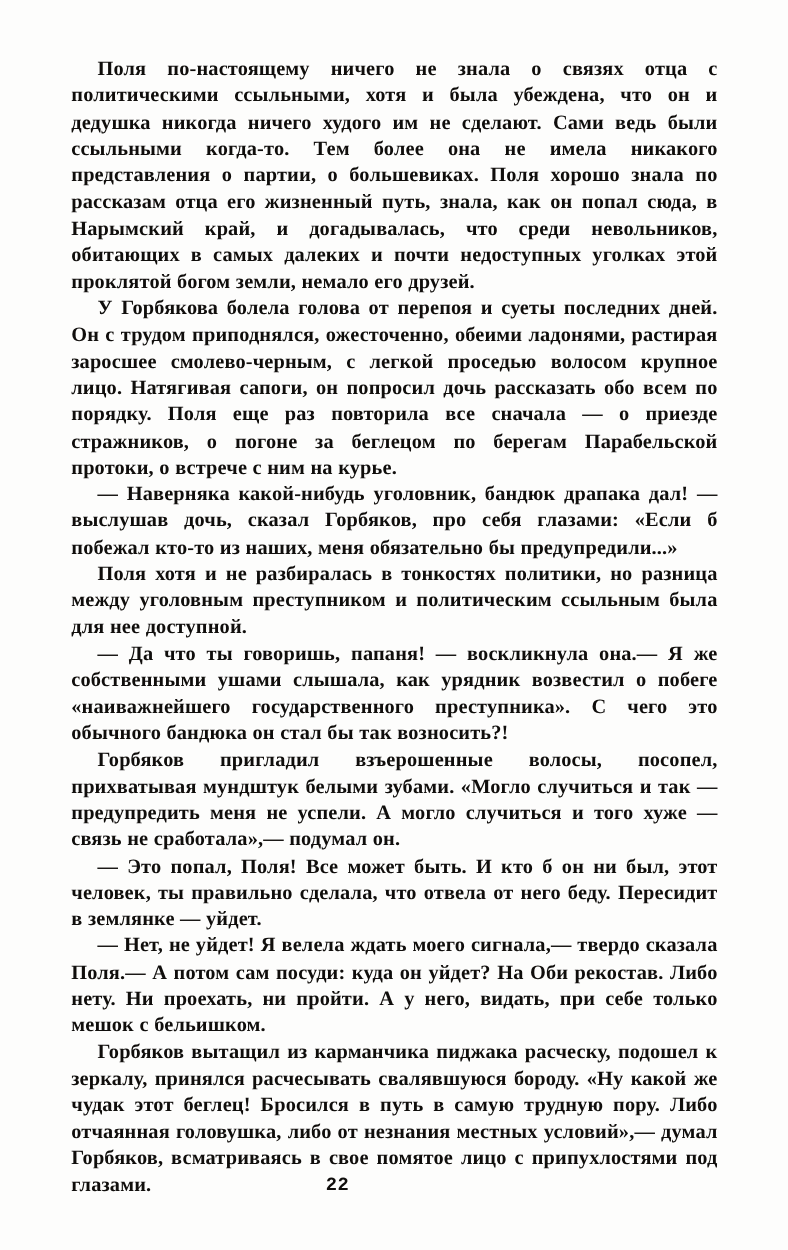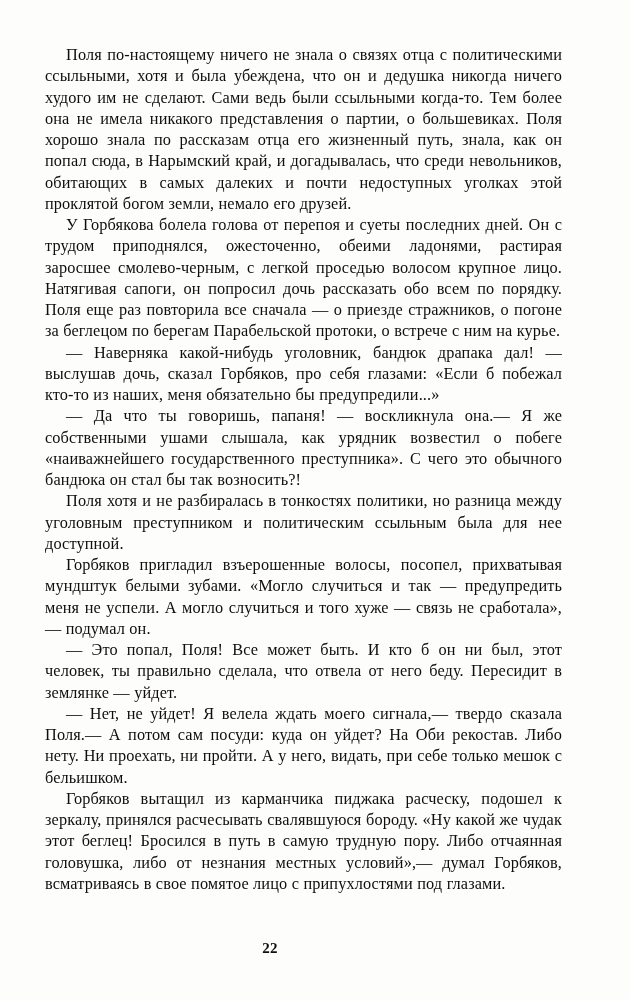--- a/index.html
+++ b/index.html
@@ -20,23 +20,24 @@
     position: absolute;
     left: 0;
     top: 0;
     width: 630px;
     height: 1000px;
     background: #fdfdfc;
   }
 
   #textblock {
     position: absolute;
-    left: 45px;
+    left: 57px;
     top: 44px;
     width: 517px;
+    font-weight: bold;
   }
 
   p.para {
     margin: 0;
     padding: 0;
     text-align: justify;
     text-justify: inter-word;
     font-size: 16.3px;
     line-height: 21.25px;
     letter-spacing: 0.12px;
@@ -49,36 +50,36 @@
   p.para:last-child { }
 
   #folio {
     position: absolute;
     left: 0;
     top: 940px;
     width: 540px;
     text-align: center;
     font-size: 15px;
     font-weight: bold;
-    font-family: Liberation Serif, serif;
+    font-family: Liberation Mono, monospace;
     letter-spacing: 0.3px;
     color: #100e0c;
   }
 </style>
 </head>
 <body>
 
 <div id="page">
 
   <div id="textblock">
     <p class="para">Поля по-настоящему ничего не знала о связях отца с политическими ссыльными, хотя и была убеждена, что он и дедушка никогда ничего худого им не сделают. Сами ведь были ссыльными когда-то. Тем более она не имела никакого представления о партии, о большевиках. Поля хорошо знала по рассказам отца его жизненный путь, знала, как он попал сюда, в Нарымский край, и догадывалась, что среди невольников, обитающих в самых далеких и почти недоступных уголках этой проклятой богом земли, немало его друзей.</p>
     <p class="para">У Горбякова болела голова от перепоя и суеты последних дней. Он с трудом приподнялся, ожесточенно, обеими ладонями, растирая заросшее смолево-черным, с легкой проседью волосом крупное лицо. Натягивая сапоги, он попросил дочь рассказать обо всем по порядку. Поля еще раз повторила все сначала — о приезде стражников, о погоне за беглецом по берегам Парабельской протоки, о встрече с ним на курье.</p>
     <p class="para">— Наверняка какой-нибудь уголовник, бандюк драпака дал! — выслушав дочь, сказал Горбяков, про себя глазами: «Если б побежал кто-то из наших, меня обязательно бы предупредили...»</p>
+    <p class="para">Поля хотя и не разбиралась в тонкостях политики, но разница между уголовным преступником и политическим ссыльным была для нее доступной.</p>
     <p class="para">— Да что ты говоришь, папаня! — воскликнула она.— Я же собственными ушами слышала, как урядник возвестил о побеге «наиважнейшего государственного преступника». С чего это обычного бандюка он стал бы так возносить?!</p>
-    <p class="para">Поля хотя и не разбиралась в тонкостях политики, но разница между уголовным преступником и политическим ссыльным была для нее доступной.</p>
     <p class="para">Горбяков пригладил взъерошенные волосы, посопел, прихватывая мундштук белыми зубами. «Могло случиться и так — предупредить меня не успели. А могло случиться и того хуже — связь не сработала»,— подумал он.</p>
     <p class="para">— Это попал, Поля! Все может быть. И кто б он ни был, этот человек, ты правильно сделала, что отвела от него беду. Пересидит в землянке — уйдет.</p>
     <p class="para">— Нет, не уйдет! Я велела ждать моего сигнала,— твердо сказала Поля.— А потом сам посуди: куда он уйдет? На Оби рекостав. Либо нету. Ни проехать, ни пройти. А у него, видать, при себе только мешок с бельишком.</p>
     <p class="para">Горбяков вытащил из карманчика пиджака расческу, подошел к зеркалу, принялся расчесывать свалявшуюся бороду. «Ну какой же чудак этот беглец! Бросился в путь в самую трудную пору. Либо отчаянная головушка, либо от незнания местных условий»,— думал Горбяков, всматриваясь в свое помятое лицо с припухлостями под глазами.</p>
   </div>
 
   <div id="folio">22</div>
 
 </div>
 

